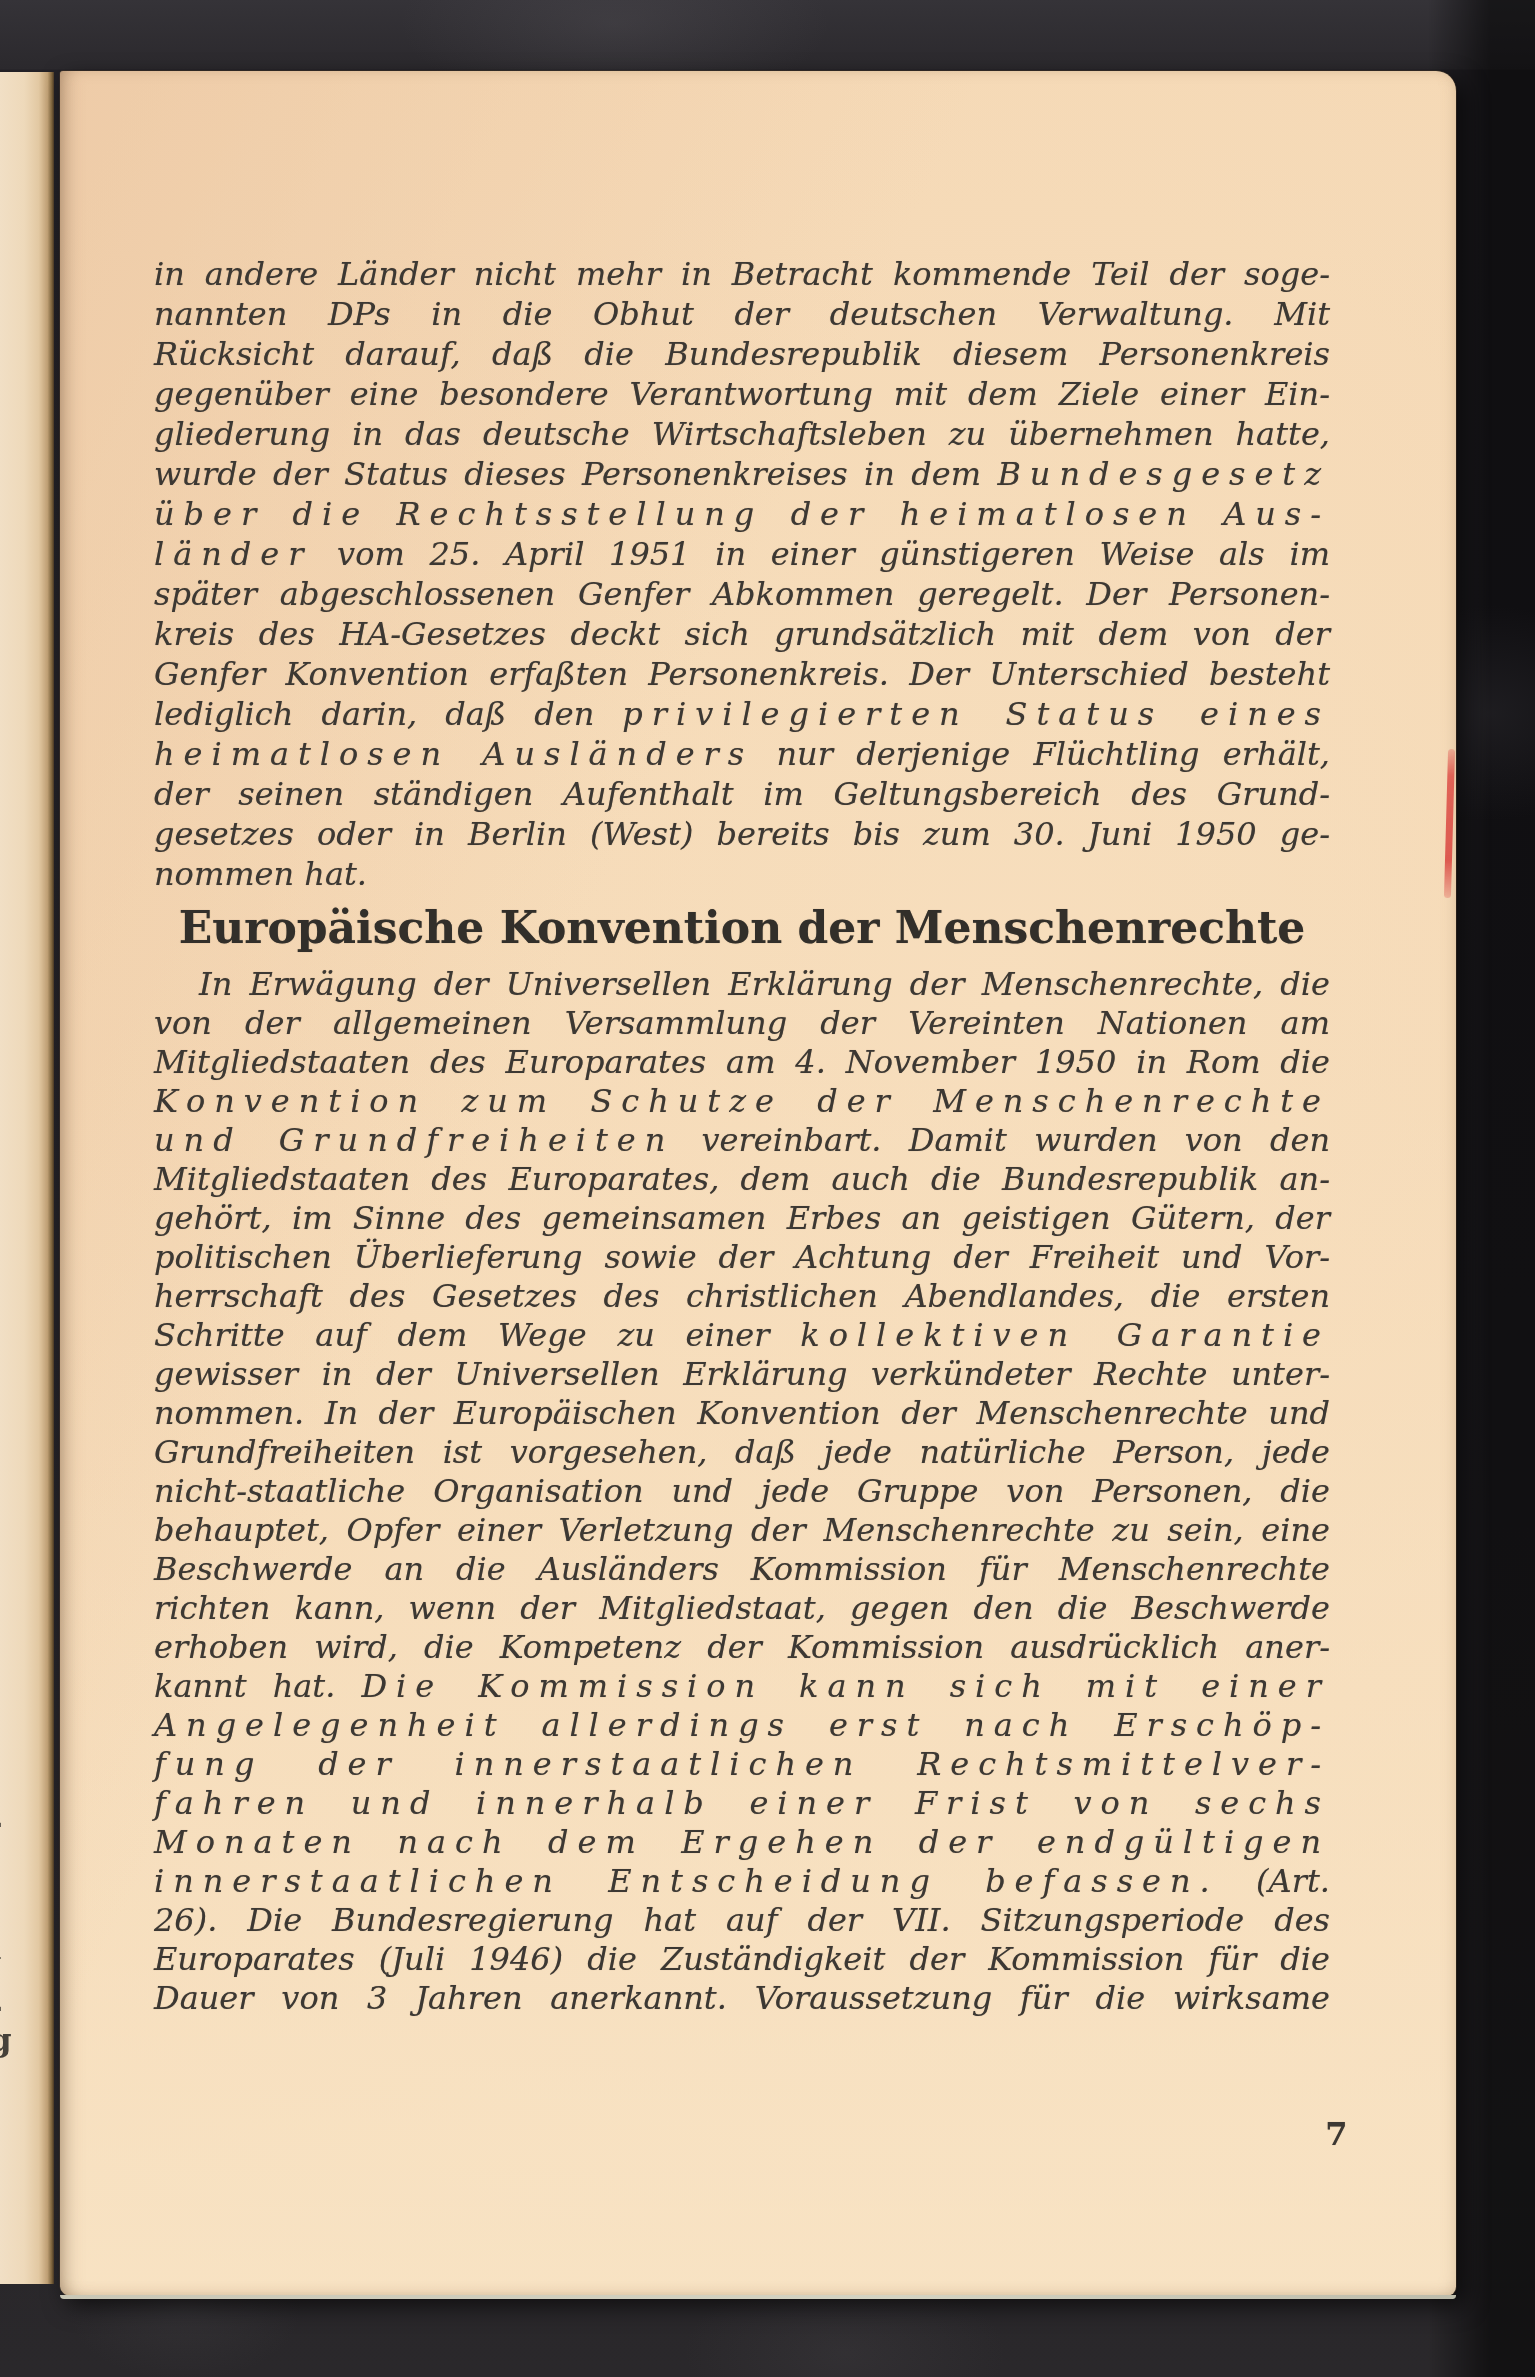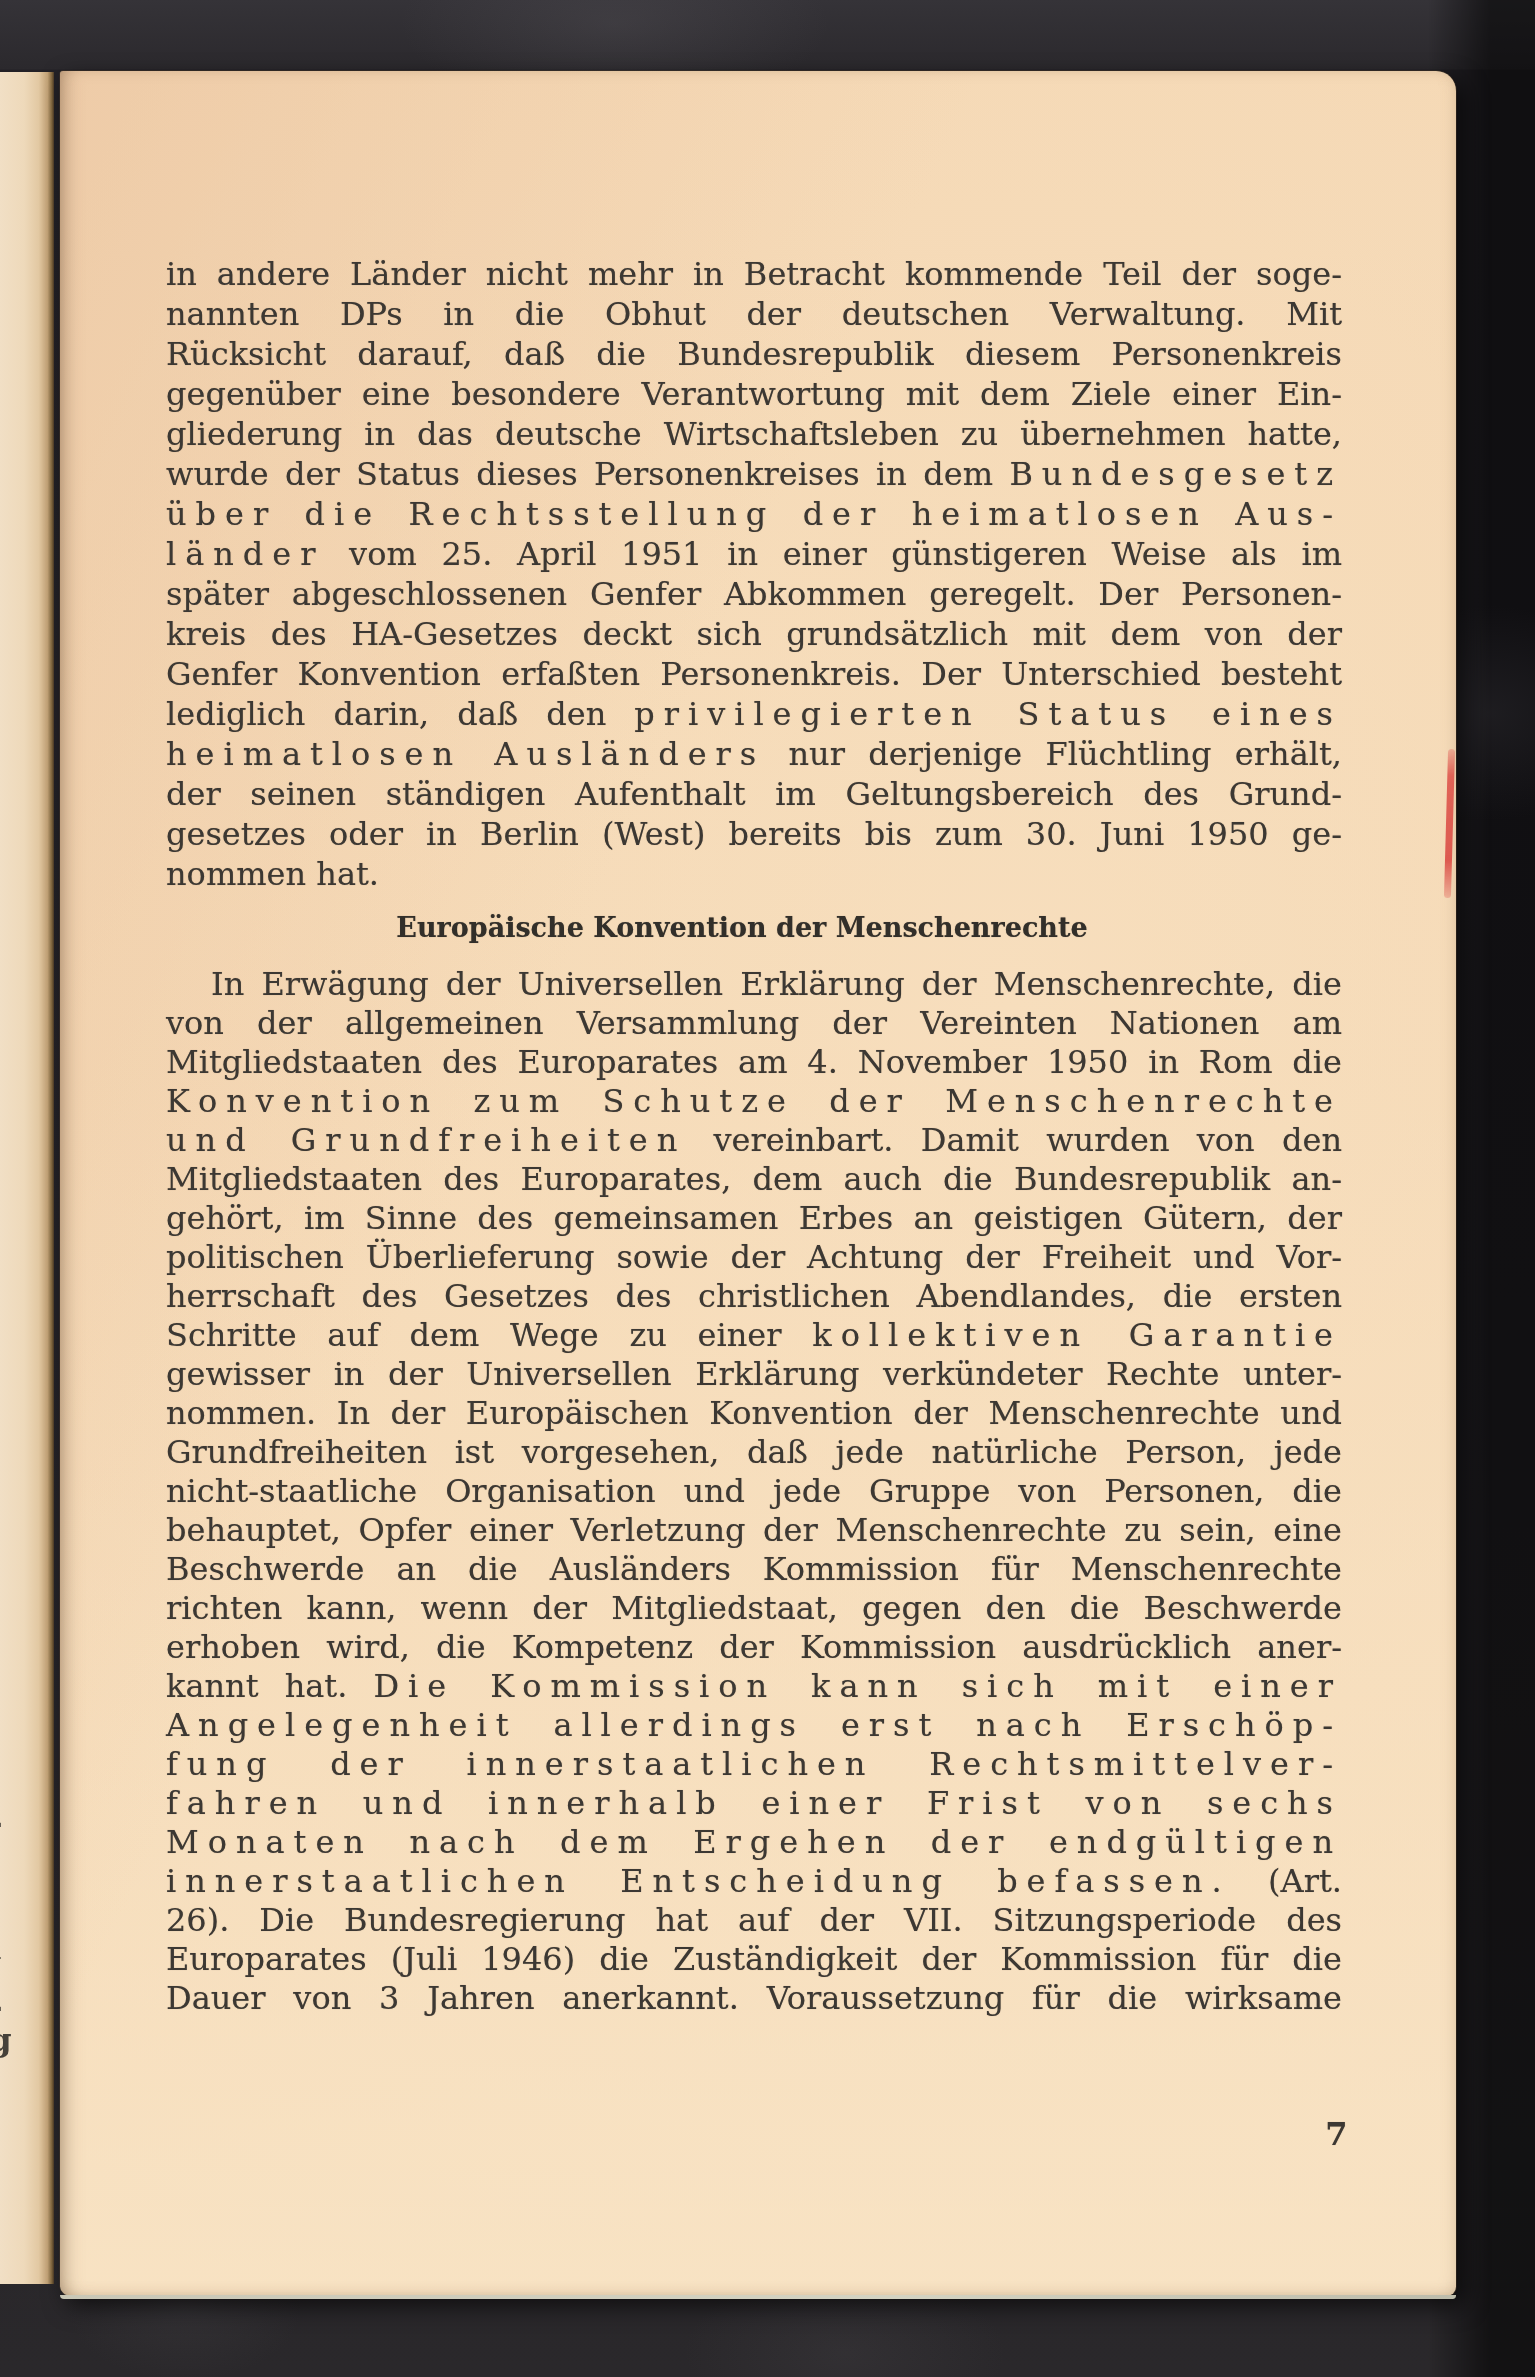--- a/index.html
+++ b/index.html
@@ -49,36 +49,36 @@
   }
   .page::after{ 
     content:""; position:absolute; left:0; right:0; bottom:-3.1px; height:4.6px;
     background:linear-gradient(90deg,#c9c7b6,#d4d3c2 60%,#bdbcab);
     border-radius:0 0 9.2px 10.8px;
   }
   .textblock{
     position:absolute; left:94px; top:0; width:1176px; height:100%;
     color:var(--ink); font-size:32px;
   }
-  .para{ position:absolute; left:12px; width:100%; }
+  .para{ position:absolute; left:0; width:100%;font-style:italic; }
   .para-1{ top:183px; }
   .para-2{ top:894px; }
   .para-1 .line{ line-height:40px; }
   .para-2 .line{ line-height:39px; }
   .line{
     text-align:justify; text-align-last:justify;
     white-space:normal; text-shadow:0 0 0.8px rgba(70,58,44,.45);
   }
   .line.flush{ text-align:right; text-align-last:left; }
   .line.indent{ padding-left:45px; }
   .sp{ letter-spacing:.28em; }
   .section-heading{
     position:absolute; left:0; top:837px; width:100%;
     text-align:center; font-weight:bold; color:var(--heading-ink);
-    font-size:27px; line-height:39px; text-shadow:0 0 0.8px rgba(60,50,38,.5);
+    font-size:44px; line-height:39px; text-shadow:0 0 0.8px rgba(60,50,38,.5);
   }
   .page-number{
     position:absolute; left:1152px; top:2044px; width:61px;
     text-align:center; font-weight:bold; font-size:32px; color:var(--ink);
     text-shadow:0 0 0.8px rgba(70,58,44,.45);
   }
   .red-margin-mark{
     position:absolute; left:1292px; top:678px; width:7px; height:149px;
     border-radius:6.1px;
     background:linear-gradient(180deg, rgba(226,96,88,.35), rgba(221,79,71,.85) 18%, rgba(218,73,66,.88) 75%, rgba(226,100,90,.35));

